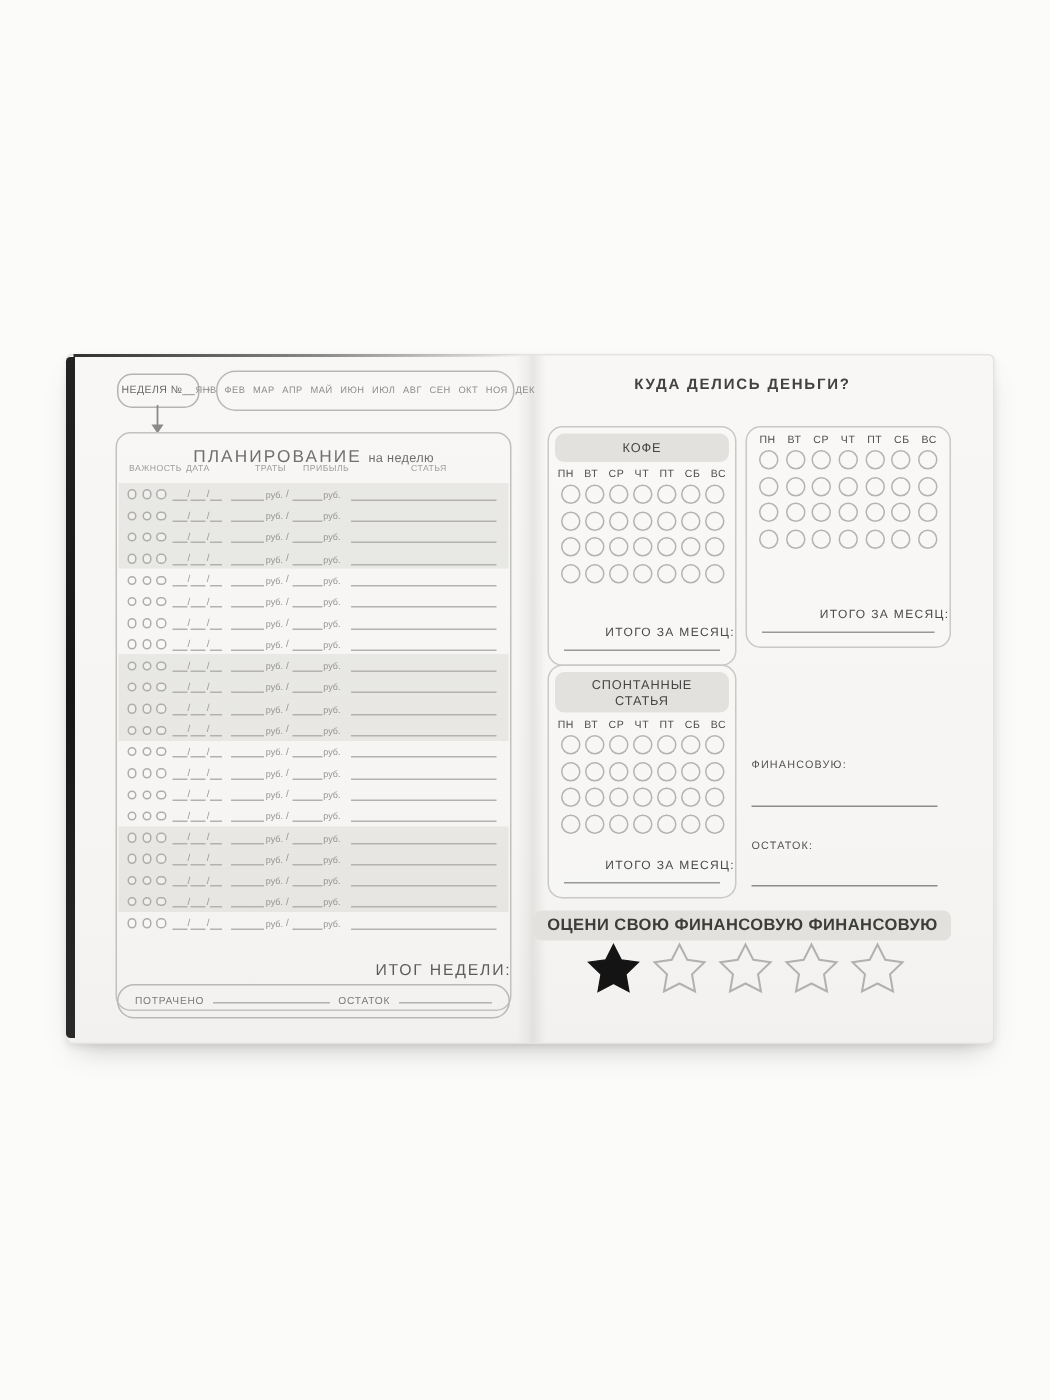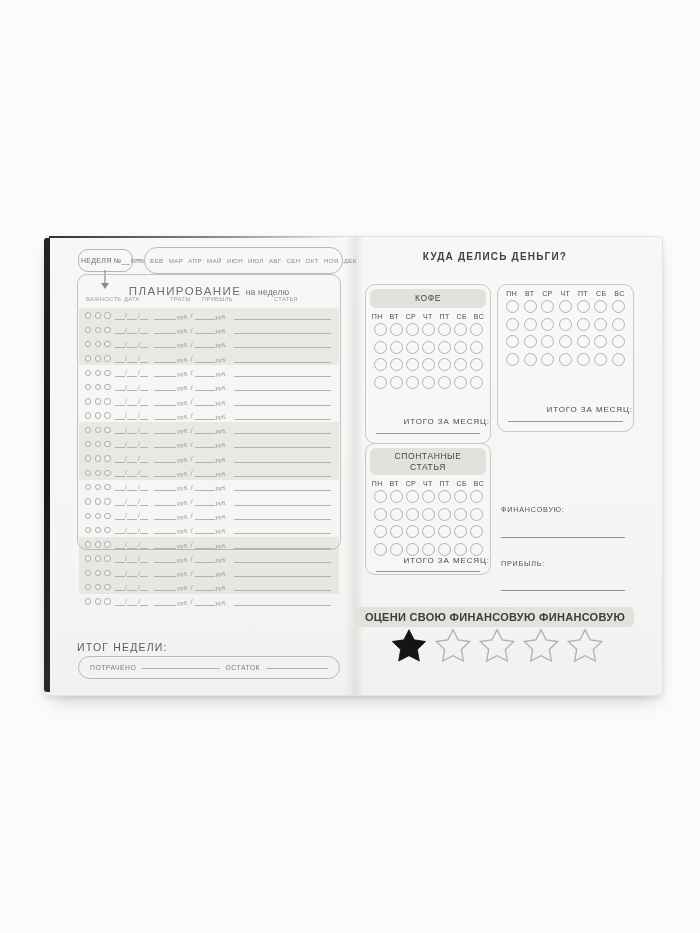--- a/index.html
+++ b/index.html
@@ -40,21 +40,21 @@
     font-size:9px;color:#9a9998;
   }
   .months-pill{
     position:absolute;left:99px;top:10px;width:197px;height:25px;
     border:1px solid #b9b8b6;border-radius:13px;
     display:flex;align-items:center;justify-content:center;
     font-size:6.2px;letter-spacing:0.35px;word-spacing:3px;color:#8e8d8b;white-space:nowrap;
   }
   .arrow-down{position:absolute;left:54px;top:33px;}
   .plan-box{
-    position:absolute;left:32px;top:37px;width:264px;height:276px;
+    position:absolute;left:32px;top:51px;width:264px;height:386px;
     border:1px solid #c2c1bf;border-radius:10px;box-sizing:border-box;
   }
   .plan-title{
     margin-top:6px;text-align:center;color:#6f6f6e;white-space:nowrap;
   }
   .plan-title .big{font-size:11.5px;letter-spacing:1.4px;}
   .plan-title .small{font-size:8.5px;letter-spacing:0.2px;}
   .plan-cols{position:absolute;left:0;top:21px;width:100%;height:10px;
     font-size:5.8px;letter-spacing:0.3px;color:#a09f9d;}
   .plan-cols span{position:absolute;top:0;}
@@ -74,21 +74,21 @@
   .w10{width:10px;} .w8{width:8px;} .w22{width:22px;} .w20{width:20px;}
   .date-seg{display:flex;align-items:flex-end;margin-left:4px;font-size:6.6px;color:#9a9998;line-height:1;}
   .date-seg em,.money-seg em{font-style:normal;}
   .date-seg em{margin:0 0.5px;}
   .money-seg{display:flex;align-items:flex-end;margin-left:6px;font-size:6px;color:#969594;line-height:1;white-space:nowrap;}
   .money-seg .cur{margin-left:1px;}
   .money-seg .sl{margin:0 2px;font-size:6.6px;}
   .article-seg{flex:1;display:flex;align-items:flex-end;margin-left:7px;}
   .article-seg .bl{width:100%;}
   .week-total-title{
-    position:absolute;left:32px;top:404px;width:264px;text-align:left;
+    position:absolute;left:32px;top:404px;width:264px;text-align:right;
     font-size:10.5px;letter-spacing:1.2px;color:#5c5c5b;
   }
   .summary-pill{
     position:absolute;left:33px;top:419px;width:262px;height:23px;
     border:1px solid #b9b8b6;border-radius:12px;box-sizing:border-box;
     display:flex;align-items:center;padding:0 11px;gap:6px;
     font-size:6.8px;letter-spacing:0.5px;color:#7c7b79;white-space:nowrap;
   }
   .summary-pill .fl{flex:1;border-bottom:1px solid #b3b2b0;height:1px;}
   .summary-pill .fl.first{flex:1.25;}
@@ -96,21 +96,21 @@
   .rp-title{
     position:absolute;left:318px;top:14px;width:264px;text-align:center;
     font-size:10px;font-weight:bold;letter-spacing:1.2px;color:#424241;white-space:nowrap;
   }
   .card{
     position:absolute;border:1px solid #c9c8c6;border-radius:10px;box-sizing:border-box;
     display:flex;flex-direction:column;background:rgba(255,255,255,0.18);
   }
   .card-coffee{left:320px;top:47px;width:126px;height:160px;}
   .card-cafe{left:452px;top:47px;width:137px;height:148px;}
-  .card-spont{left:320px;top:206px;width:126px;height:132px;}
+  .card-spont{left:320px;top:206px;width:126px;height:156px;}
   .card-strip{
     margin:4px 4px 0;border-radius:6px;background:#e2e1de;
     display:flex;flex-direction:column;align-items:center;justify-content:center;
     font-size:8.5px;letter-spacing:0.6px;color:#454545;line-height:1.25;text-align:center;
   }
   .strip-1line{min-height:19px;}
   .strip-2line{min-height:27px;}
   .card-days{
     margin-top:5px;text-align:center;font-size:7px;letter-spacing:0.4px;
     word-spacing:4.5px;color:#4d4d4c;white-space:nowrap;
@@ -809,21 +809,21 @@
         <span class="ccircle"></span>
         <span class="ccircle"></span>
         <span class="ccircle"></span>
       </div>
     <div class="card-total">ИТОГО ЗА МЕСЯЦ:</div>
     <div class="card-line"></div>
   </div>
 
   <div class="mini-label lbl-spent">ФИНАНСОВУЮ:</div>
   <div class="fill-line line-spent"></div>
-  <div class="mini-label lbl-rem">ПРИБЫЛЬ:</div>
+  <div class="mini-label lbl-rem">ОСТАТОК:</div>
   <div class="fill-line line-rem"></div>
 
   <div class="banner">ОЦЕНИ СВОЮ ФИНАНСОВУЮ ФИНАНСОВУЮ</div>
   <div class="stars">
     <span class="star filled">
       <svg viewBox="0 0 24 24">
         <polygon points="12,2.2 15.1,8.3 22,9.3 17,14.1 18.2,21 12,17.8 5.8,21 7,14.1 2,9.3 8.9,8.3"></polygon>
       </svg>
     </span>
   <span class="star">

